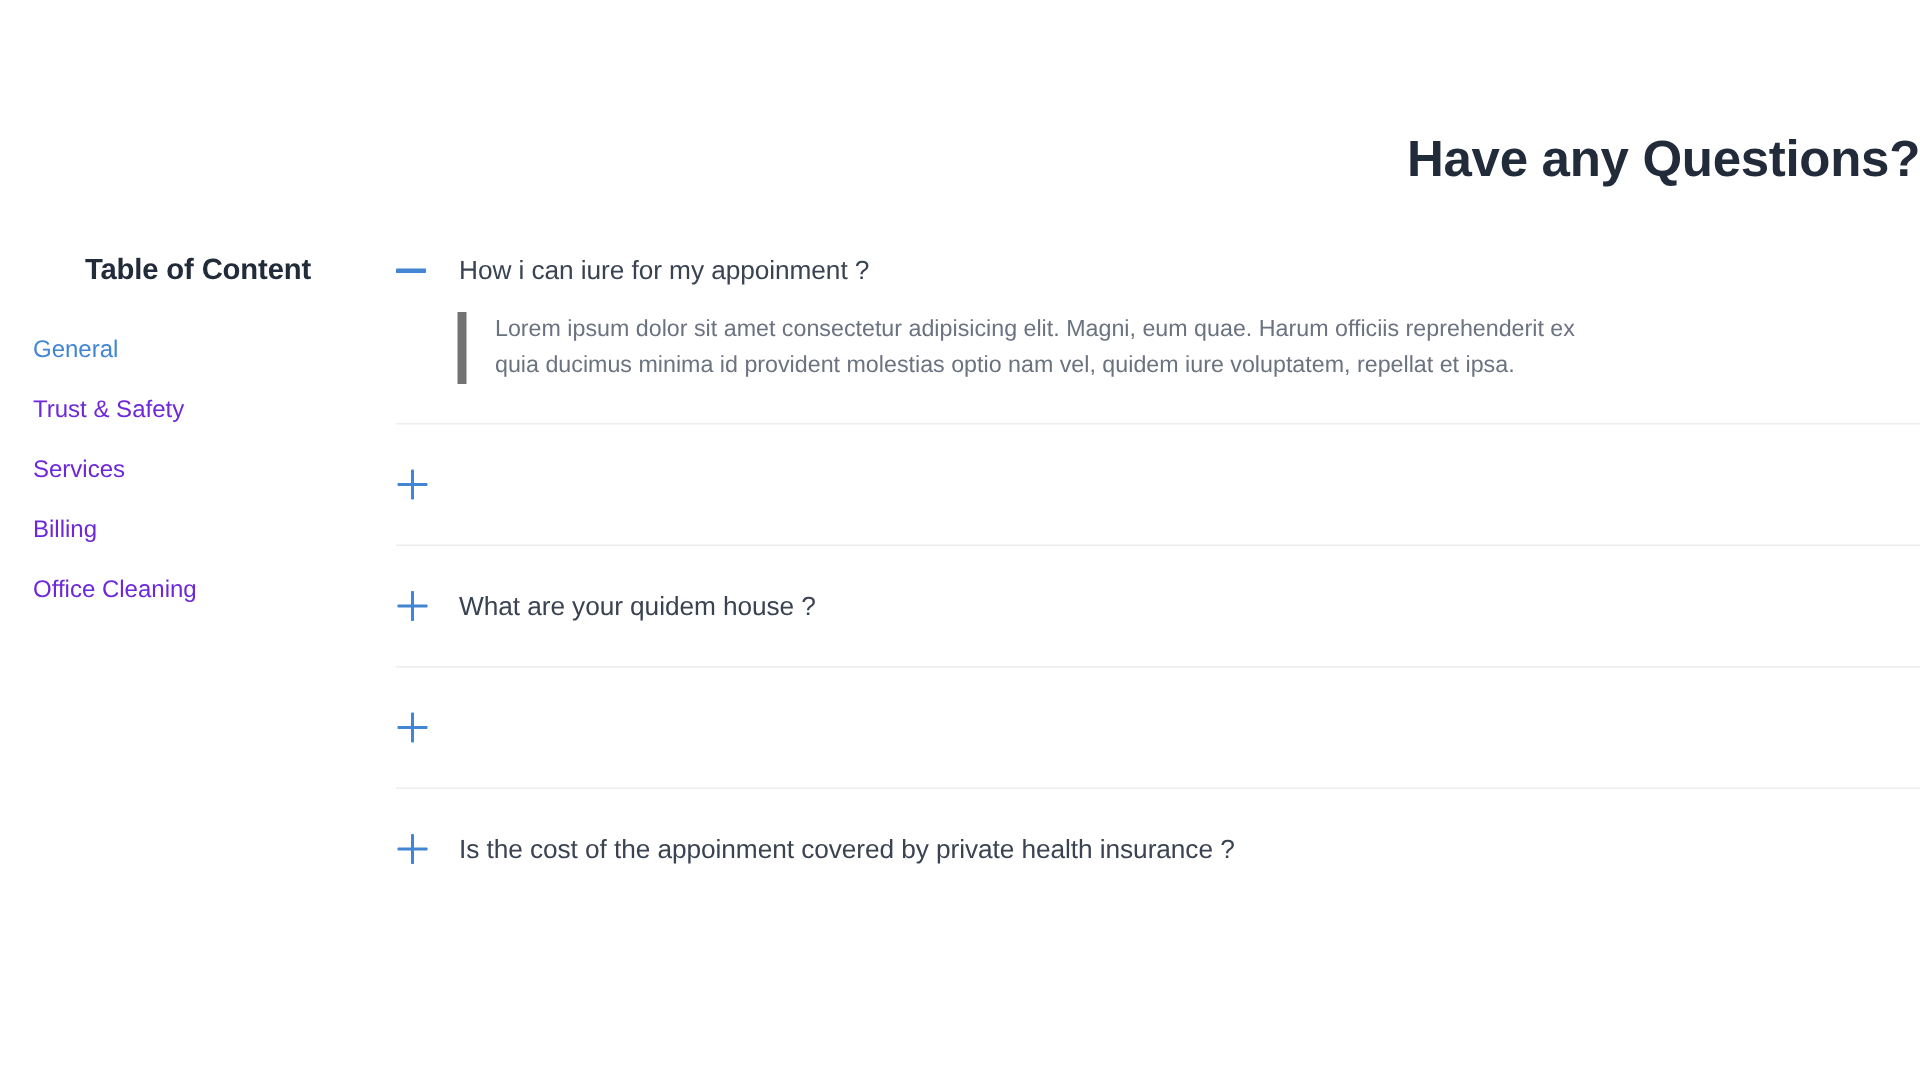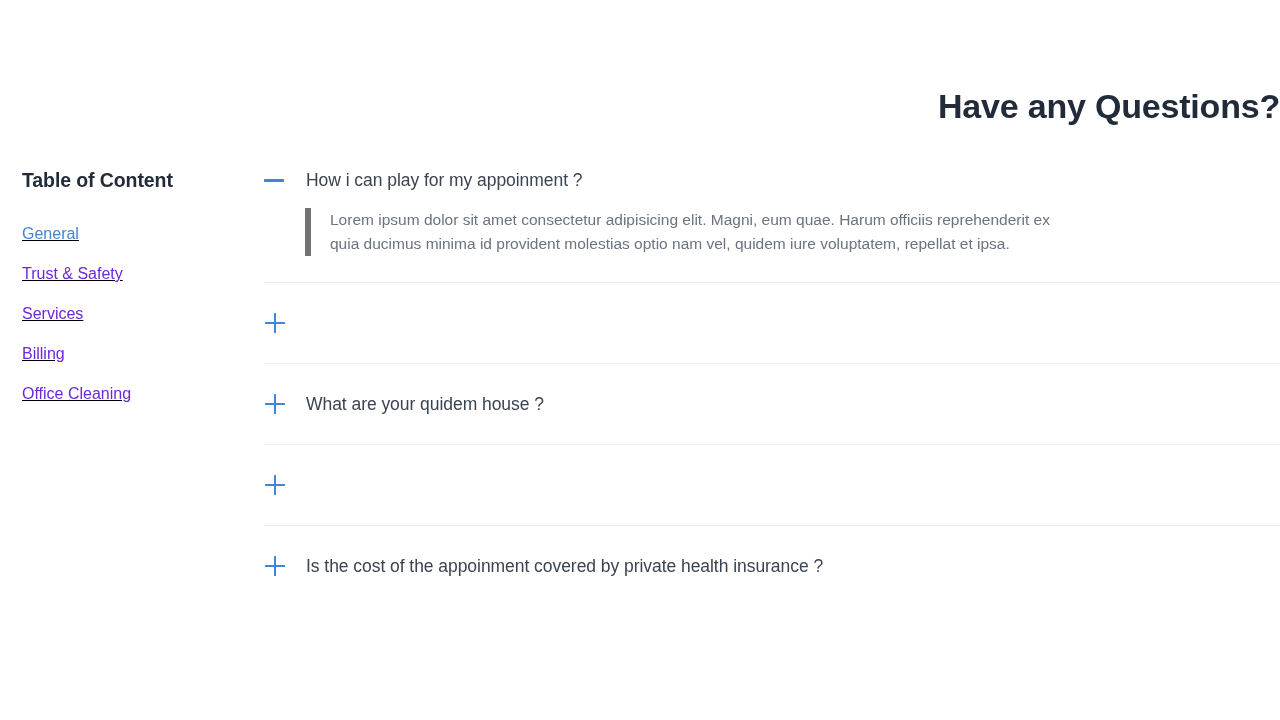--- a/index.html
+++ b/index.html
@@ -37,26 +37,26 @@
     top: 166px;
     width: 220px;
   }
   .sidebar-title {
     font-size: 19.5px;
     font-weight: bold;
     color: #222b3a;
     line-height: 28px;
     margin: 0 0 30px 0;
     letter-spacing: -0.1px;
+    text-align: center;
   }
   .sidebar-list {
     list-style: none;
     margin: 0;
     padding: 0;
-    text-decoration: underline;
   }
   .sidebar-item {
     font-size: 16px;
     line-height: 20px;
     color: #6d28d9;
     margin-bottom: 20px;
     cursor: pointer;
     width: max-content;
   }
   .sidebar-item.active {
@@ -173,21 +173,21 @@
     <li class="sidebar-item">Billing</li>
     <li class="sidebar-item">Office Cleaning</li>
   </ul>
 </nav>
 
 <section class="faq">
 
   <div class="faq-item expanded">
     <div class="faq-question">
       <span class="faq-icon minus"></span>
-      <span class="faq-q-text">How i can play for my appoinment ?</span>
+      <span class="faq-q-text">How i can iure for my appoinment ?</span>
     </div>
     <div class="faq-answer">
       <div class="faq-answer-inner">
         <p class="faq-answer-text">Lorem ipsum dolor sit amet consectetur adipisicing elit. Magni, eum quae. Harum officiis reprehenderit ex quia ducimus minima id provident molestias optio nam vel, quidem iure voluptatem, repellat et ipsa.</p>
       </div>
     </div>
   </div>
 
   <div class="faq-item">
     <div class="faq-spacer"></div>

